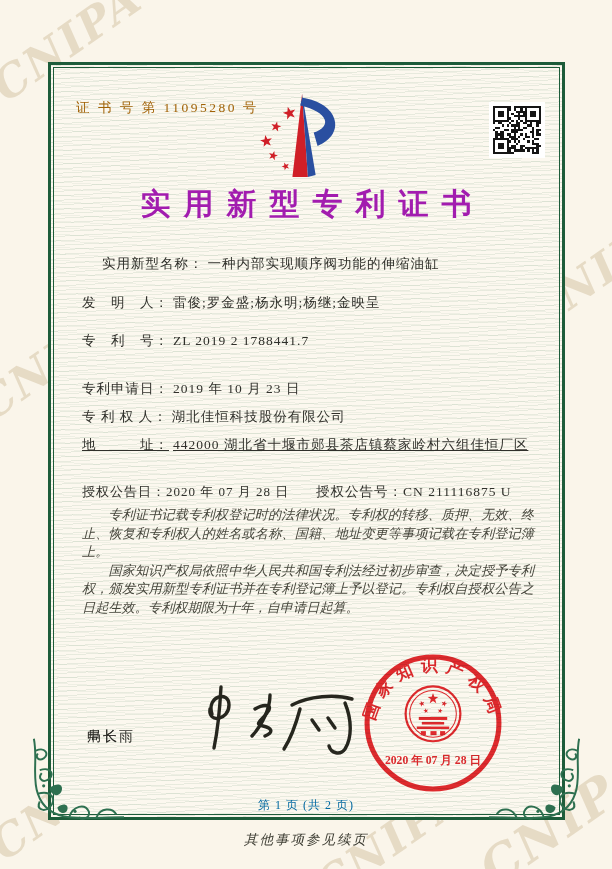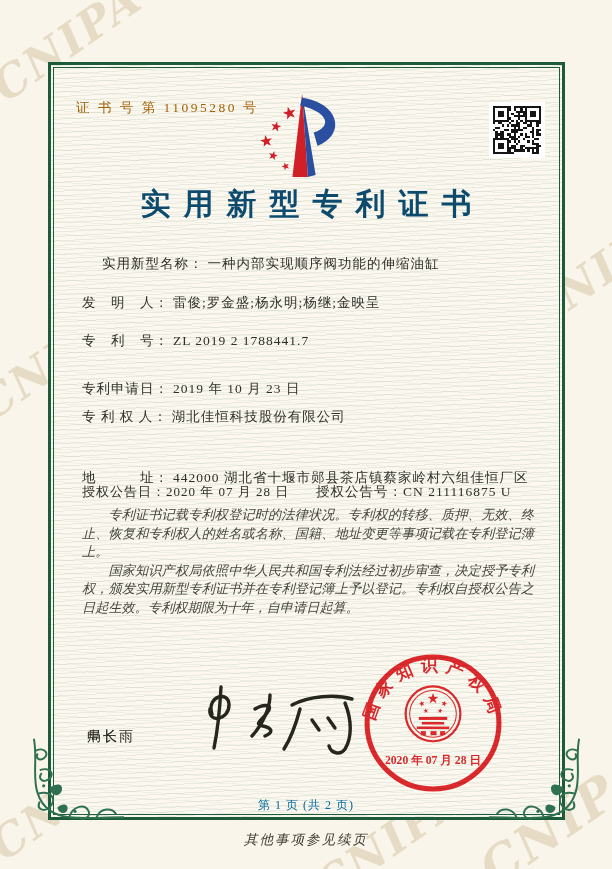--- a/index.html
+++ b/index.html
@@ -34,21 +34,21 @@
       repeating-linear-gradient(183deg, rgba(106,150,116,.09) 0 1px, transparent 1px 6.5px),
       var(--paper-in);
   }
   .frame-inner{position:absolute;inset:2px;border:1px solid var(--green);pointer-events:none;}
   .cert-no{position:absolute;left:76px;top:99px;font-size:13.5px;letter-spacing:2.5px;color:#a16207;}
   .qr{position:absolute;left:489px;top:102px;width:56px;height:56px;background:#fff;padding:4px;}
   .qr svg{width:100%;height:100%;display:block;}
   .logo{position:absolute;left:247px;top:90px;width:116px;height:96px;}
   .title{
     position:absolute;left:0;top:184px;width:100%;text-align:center;
-    font-size:30px;font-weight:bold;letter-spacing:13px;text-indent:13px;color:#0c4a6e;
+    font-size:30px;font-weight:bold;letter-spacing:13px;text-indent:13px;color:#a21caf;
   }
   .field{position:absolute;left:82px;font-size:13.5px;letter-spacing:1px;white-space:nowrap;color:#30302b;}
   .field .lbl{margin-right:4px;}
   .grantA{position:absolute;left:82px;top:483px;font-size:13px;letter-spacing:1px;color:#30302b;}
   .grantB{position:absolute;left:316px;top:483px;font-size:13.5px;letter-spacing:1px;color:#30302b;}
   .body-text{
     position:absolute;left:82px;top:506px;width:452px;
     font-size:13.2px;line-height:18.6px;text-align:justify;color:var(--body-ink);
     font-style:italic;
   }
@@ -361,21 +361,21 @@
   </div>
   <div class="field" style="top:332px;">
     <span class="lbl">专　利　号：</span><span>ZL 2019 2 1788441.7</span>
   </div>
   <div class="field" style="top:380px;">
     <span class="lbl">专利申请日：</span><span>2019 年 10 月 23 日</span>
   </div>
   <div class="field" style="top:408px;">
     <span class="lbl">专 利 权 人：</span><span>湖北佳恒科技股份有限公司</span>
   </div>
-  <div class="field" style="top:469px;">
+  <div class="field" style="top:436px;text-decoration:underline;">
     <span class="lbl">地　　　址：</span><span>442000 湖北省十堰市郧县茶店镇蔡家岭村六组佳恒厂区</span>
   </div>
 
   <div class="grantA">
     <span>授权公告日：</span><span>2020 年 07 月 28 日</span>
   </div>
   <div class="grantB">
     <span>授权公告号：</span><span>CN 211116875 U</span>
   </div>
 

